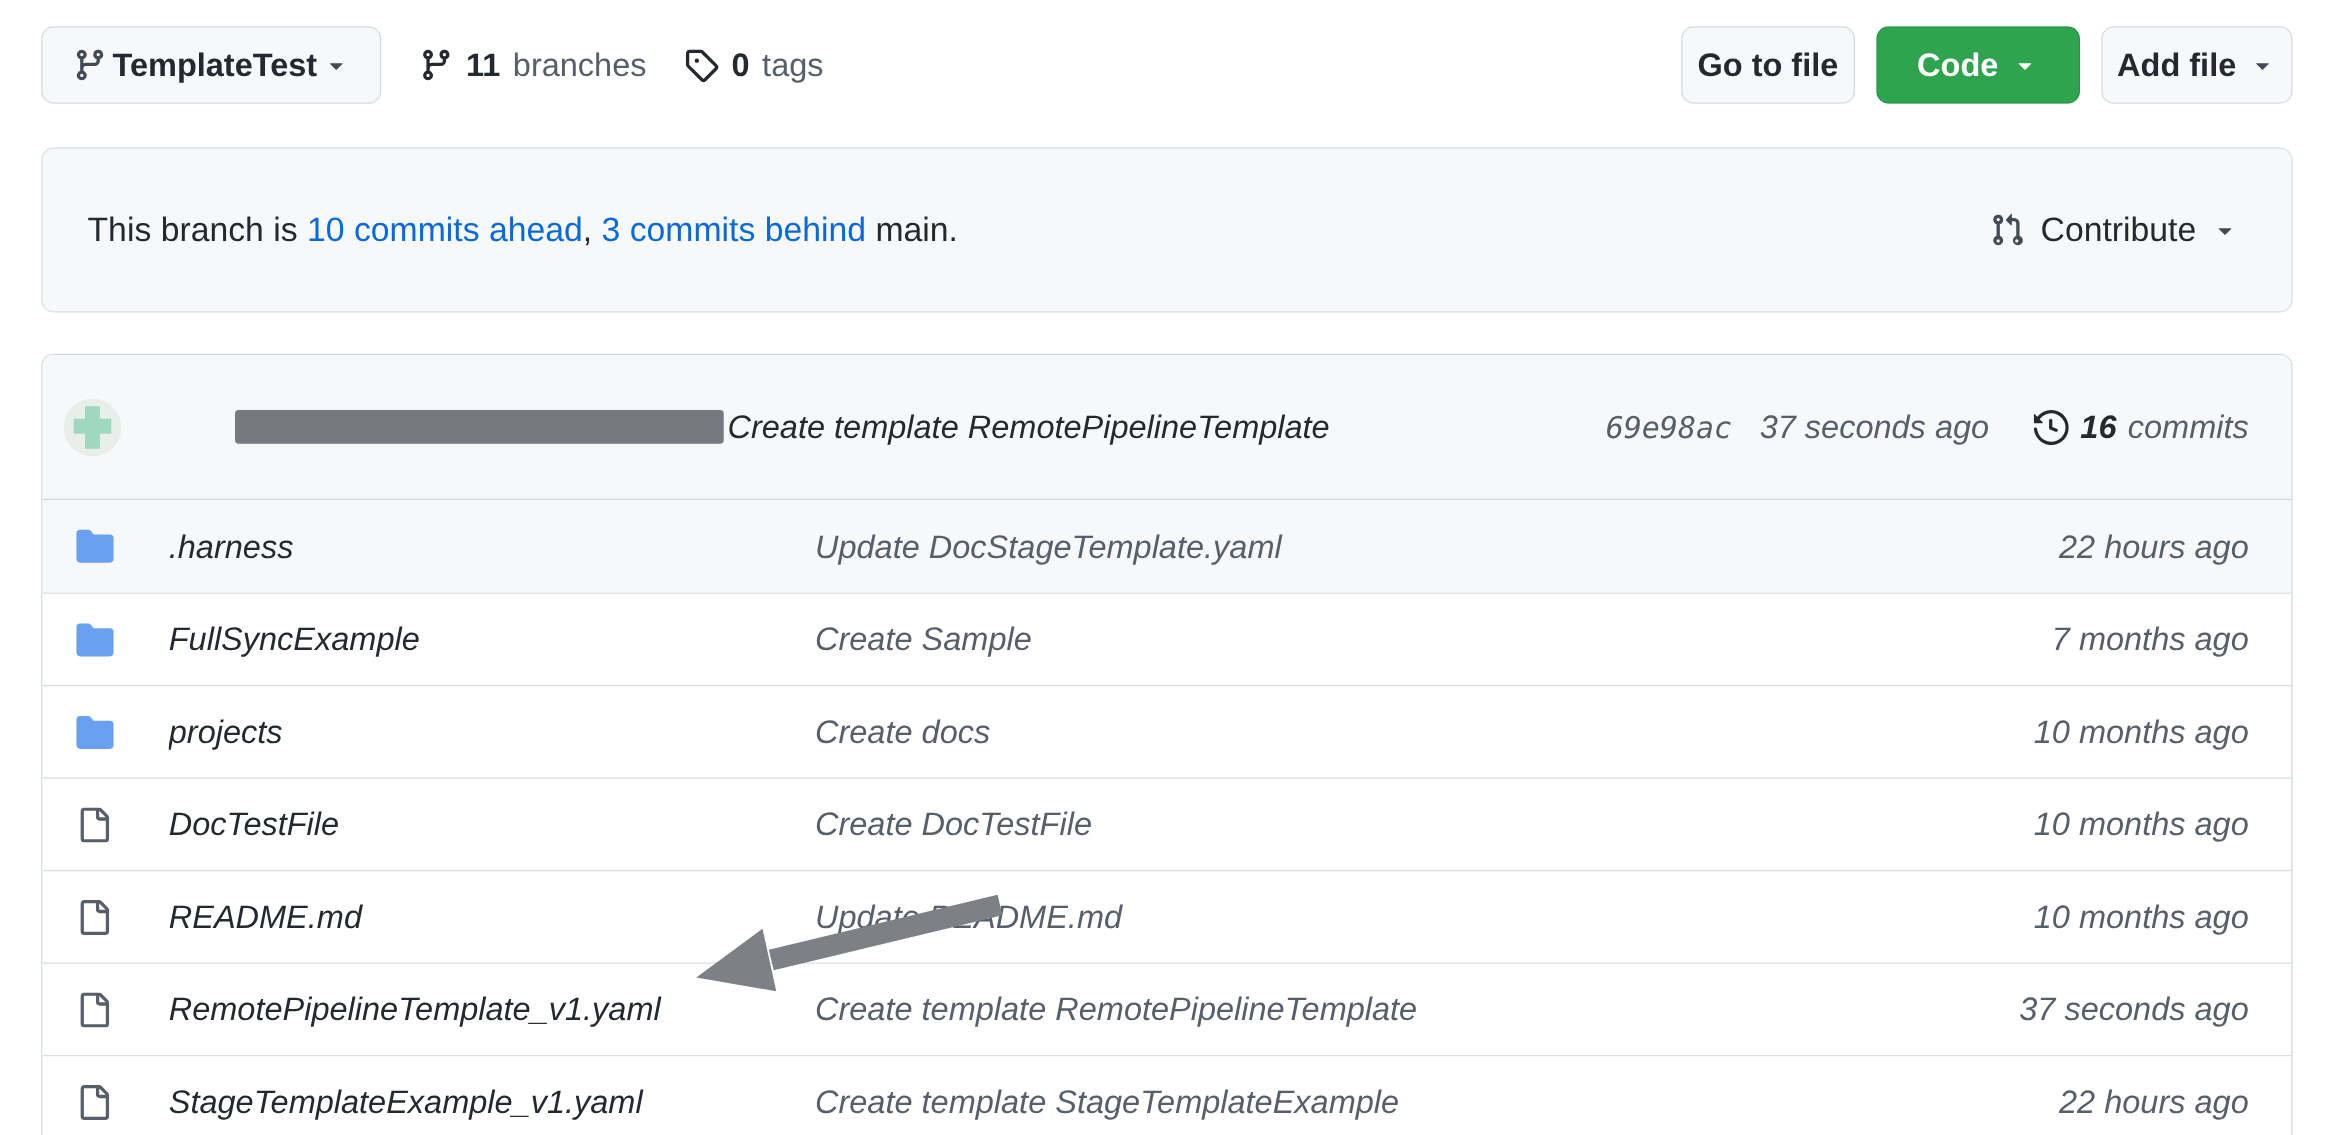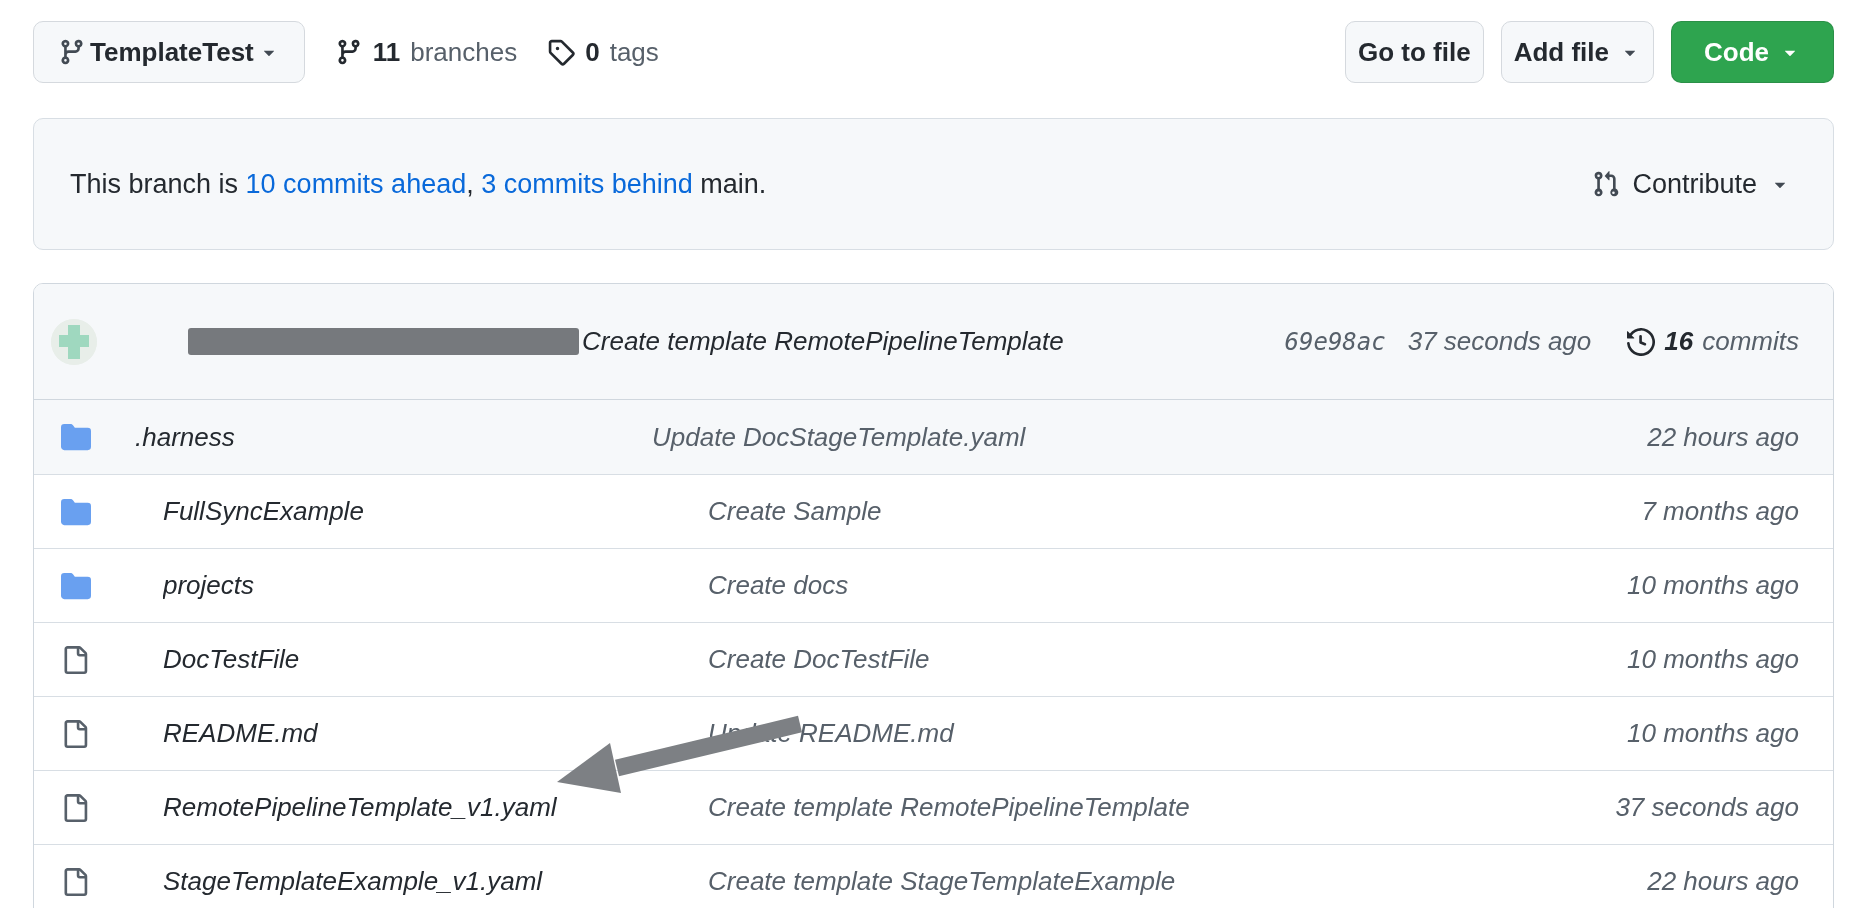--- a/index.html
+++ b/index.html
@@ -70,21 +70,21 @@
   .hash { font-family:"DejaVu Sans Mono","Liberation Mono",monospace;
           font-size:24px; color:#57606a; text-decoration:none; cursor:pointer; }
   .commit-time { font-size:26px; color:#57606a; margin-left:22px; white-space:nowrap; }
   .commits-link { display:flex; align-items:center; margin-left:36px; gap:9px;
                   font-size:26px; color:#57606a; text-decoration:none; cursor:pointer; }
   .commits-link .octicon { fill:#24292f; }
   .commits-link .count { font-weight:bold; color:#24292f; }
 
   .row { display:flex; align-items:center; height:74px; padding:0 34px 0 27px;
          font-size:26px; background:#ffffff; }
-  .row:not(:first-of-type) { border-top:1px solid #d8dee4;gap:28px; }
+  .row:not(:first-of-type) { border-top:1px solid #d8dee4; }
   .row.highlight { background:#f6f8fa; }
   .row-icon { width:30px; flex:none; margin-right:44px; display:flex; align-items:center; }
   .icon-folder { fill:#69a0f0; }
   .icon-file { fill:#57606a; }
   .row-name { width:517px; flex:none; color:#24292f; white-space:nowrap; overflow:hidden;
               text-decoration:none; cursor:pointer; }
   .row-msg { flex:1; color:#57606a; white-space:nowrap; overflow:hidden;
              text-decoration:none; cursor:pointer; }
   .row-time { width:240px; flex:none; text-align:right; color:#57606a;
               white-space:nowrap; text-decoration:none; cursor:pointer; }
@@ -119,28 +119,28 @@
           <path d="M1 7.775V2.75C1 1.784 1.784 1 2.75 1h5.025c.464 0 .91.184 1.238.513l6.25 6.25a1.75 1.75 0 0 1 0 2.474l-5.026 5.026a1.75 1.75 0 0 1-2.474 0l-6.25-6.25A1.752 1.752 0 0 1 1 7.775Zm1.5 0c0 .066.026.13.073.177l6.25 6.25a.25.25 0 0 0 .354 0l5.025-5.025a.25.25 0 0 0 0-.354l-6.25-6.25a.25.25 0 0 0-.177-.073H2.75a.25.25 0 0 0-.25.25ZM6 5a1 1 0 1 1 0 2 1 1 0 0 1 0-2Z"></path>
         </svg>
       <span class="count">0</span>
       <span>tags</span>
     </a>
   </div>
   <div class="toolbar-right">
     <button class="btn">
       <span>Go to file</span>
     </button>
+    <button class="btn btn-primary">
+      <span>Code</span>
+      <svg class="caret" width="22" height="22" viewBox="0 0 16 16">
+          <path d="M4.427 7.427l3.396 3.396a.25.25 0 00.354 0l3.396-3.396A.25.25 0 0011.396 7H4.604a.25.25 0 00-.177.427z"></path>
+        </svg>
+    </button>
     <button class="btn">
       <span>Add file</span>
-      <svg class="caret" width="22" height="22" viewBox="0 0 16 16">
-          <path d="M4.427 7.427l3.396 3.396a.25.25 0 00.354 0l3.396-3.396A.25.25 0 0011.396 7H4.604a.25.25 0 00-.177.427z"></path>
-        </svg>
-    </button>
-    <button class="btn btn-primary">
-      <span>Code</span>
       <svg class="caret" width="22" height="22" viewBox="0 0 16 16">
           <path d="M4.427 7.427l3.396 3.396a.25.25 0 00.354 0l3.396-3.396A.25.25 0 0011.396 7H4.604a.25.25 0 00-.177.427z"></path>
         </svg>
     </button>
   </div>
 </div>
 
 <div class="banner">
   <span>
     <span>This branch is </span><a>10 commits ahead</a><span>, </span><a>3 commits behind</a><span> main.</span>

